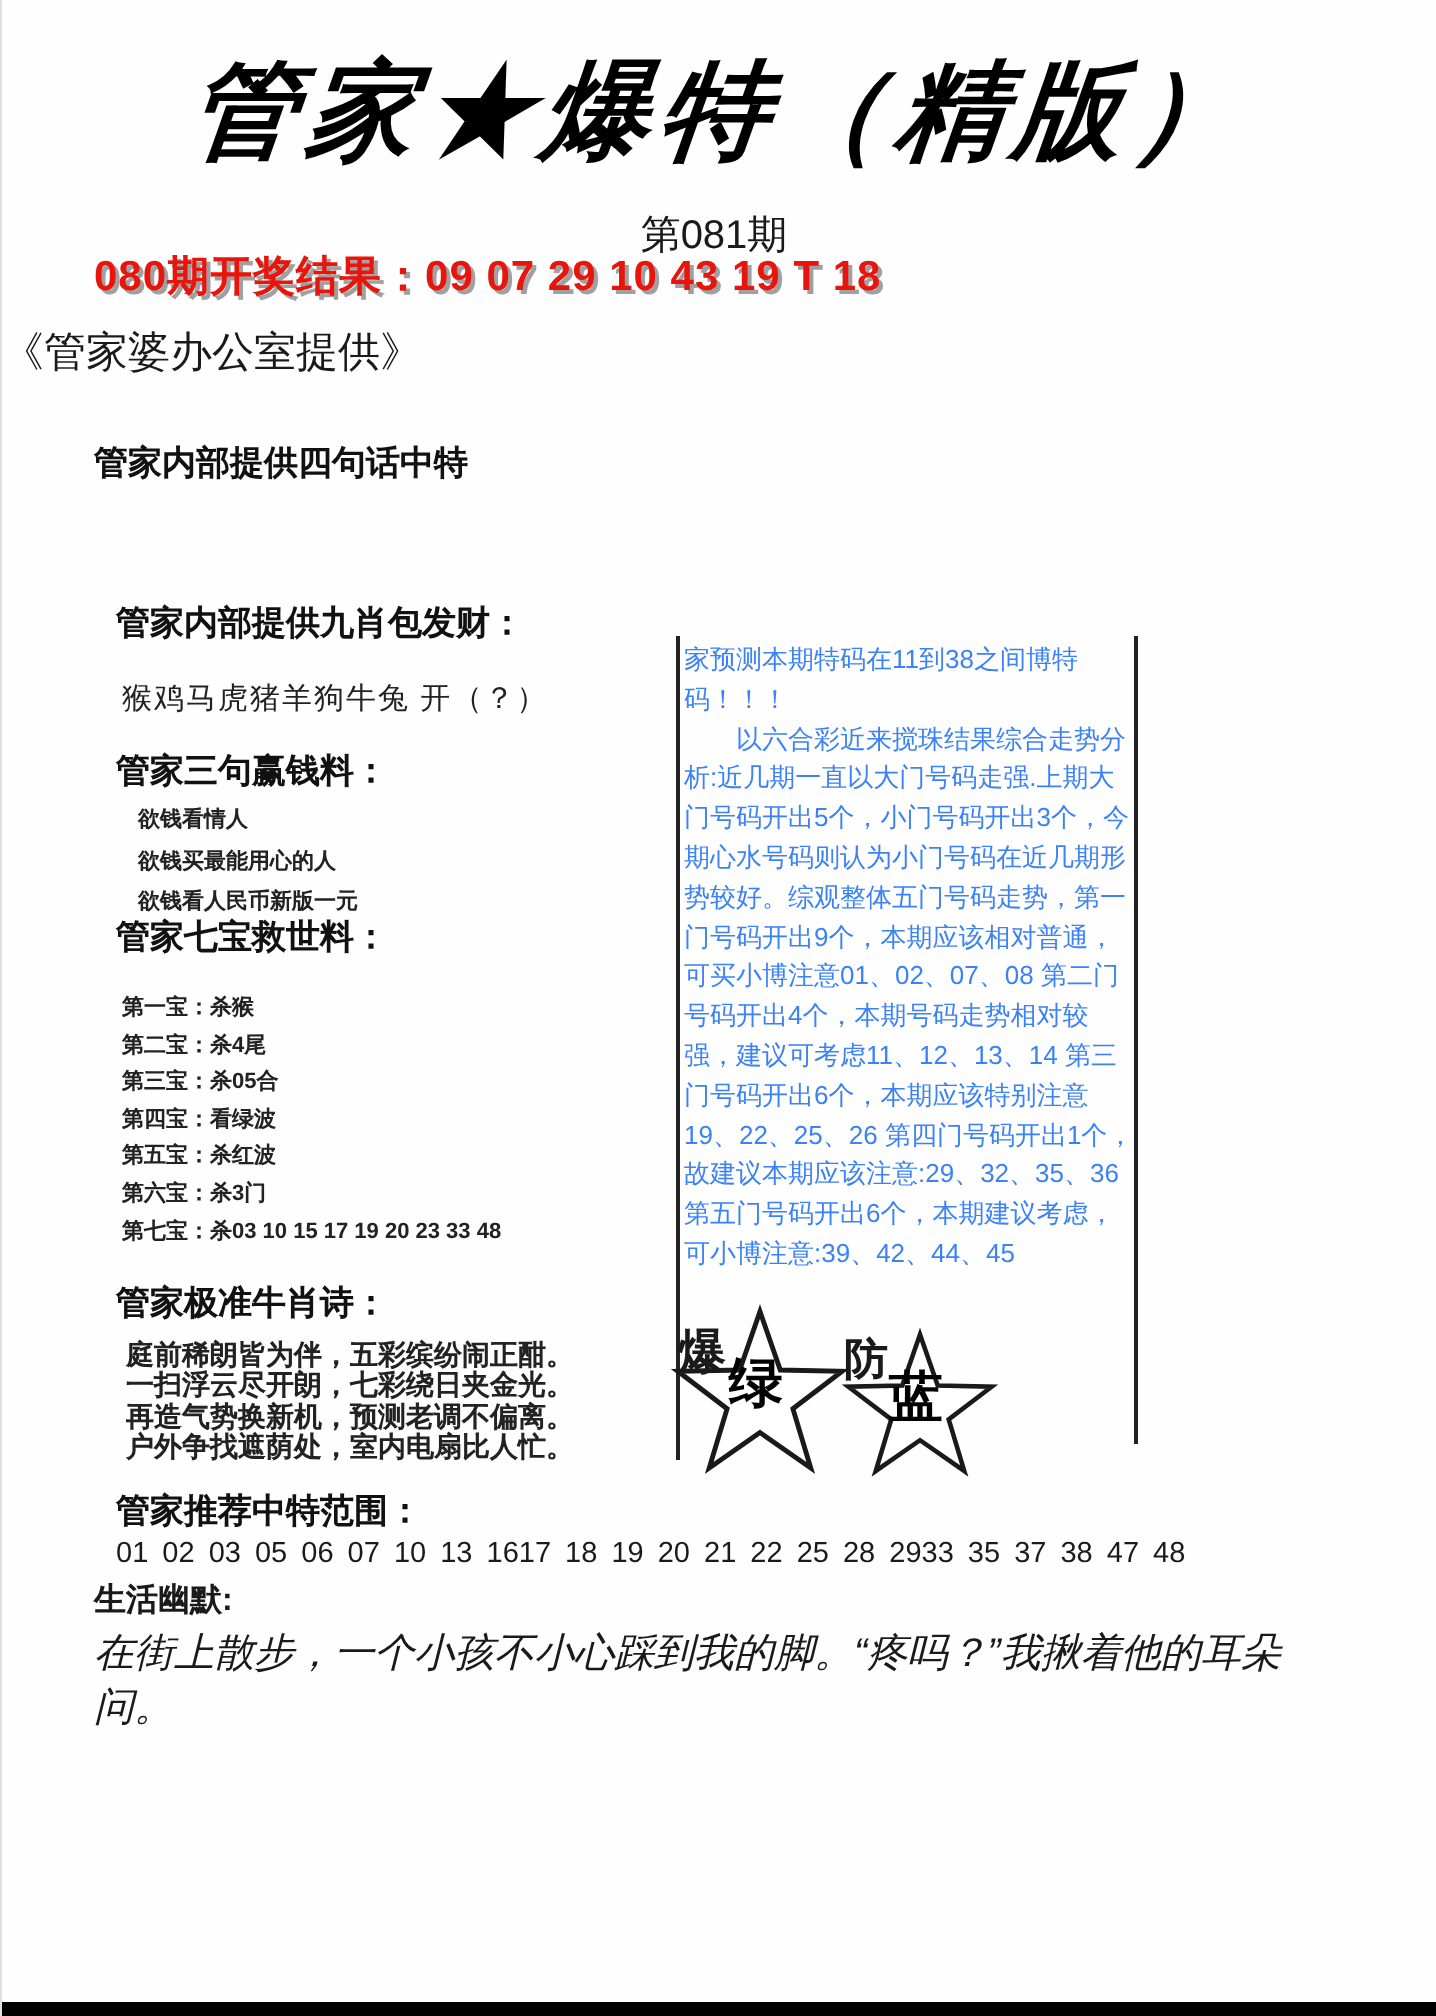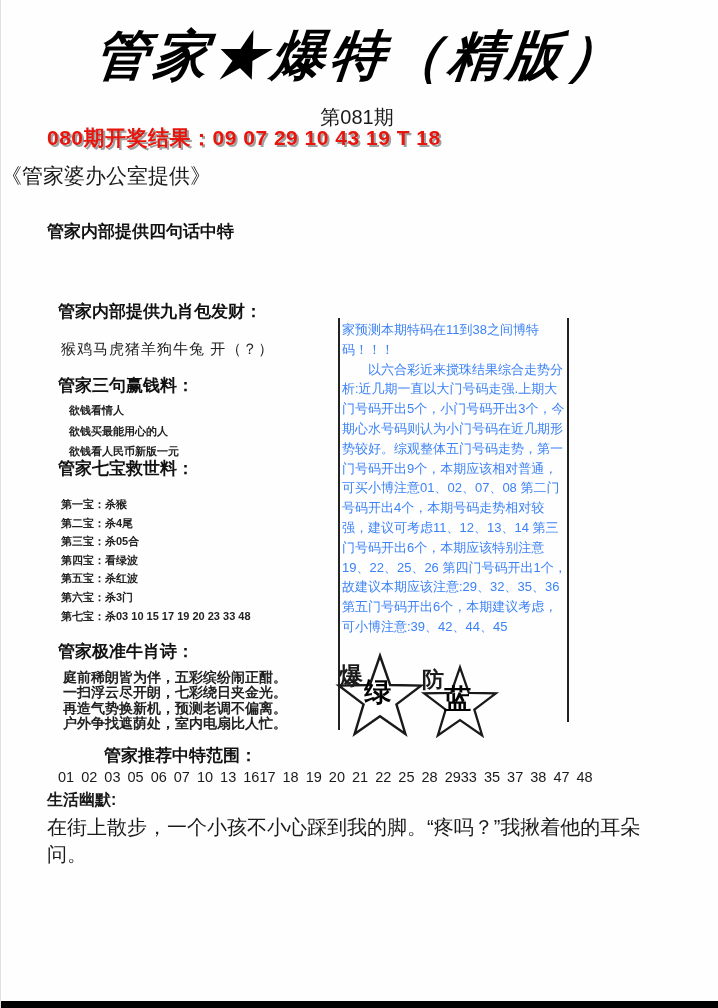--- a/index.html
+++ b/index.html
@@ -26,24 +26,24 @@
   #four-phrase-h{top:220px;left:46px;}
   #four-phrase-c{top:268px;left:31px;font-size:14px;}
   #nine-zodiac-h{top:300px;left:57px;}
   #nine-zodiac-c{top:340px;left:60px;font-size:15px;letter-spacing:1px;}
   #three-lines-h{top:374px;left:57px;}
   #three-lines-c{top:400px;left:68px;line-height:20.5px;font-weight:600;}
   #seven-h{top:441px;left:57px;margin-top:16px;}
   #seven-c{top:495px;left:60px;line-height:18.6px;font-weight:600;}
   #poem-h{top:640px;left:57px;}
   #poem-c{top:670px;left:62px;line-height:15.4px;font-size:14px;font-weight:600;}
-  #range-h{top:744px;left:57px;margin-left:46px;}
+  #range-h{top:744px;left:57px;}
   #range-c{top:769px;left:57px;font-size:14.5px;word-spacing:3px;}
   #humor-h{top:790px;left:46px;font-size:16px;font-weight:bold;}
-  #humor-c{top:814px;left:46px;width:612px;font-size:20px;line-height:27px;white-space:normal;}
+  #humor-c{top:814px;left:46px;width:612px;font-size:20px;line-height:27px;white-space:normal;font-style:italic;}
   .vline{position:absolute;width:2px;background:#222;}
   #box-left-border{left:337px;top:318px;height:412px;}
   #box-right-border{left:566px;top:318px;height:404px;}
   #analysis-text{
     top:320px;left:341px;width:225px;white-space:normal;
     font-size:13px;line-height:19.8px;color:#3b82f6;
   }
   #analysis-text p{margin:0;}
   #analysis-text p.indent{text-indent:2em;}
   .star-wrap{position:absolute;}

